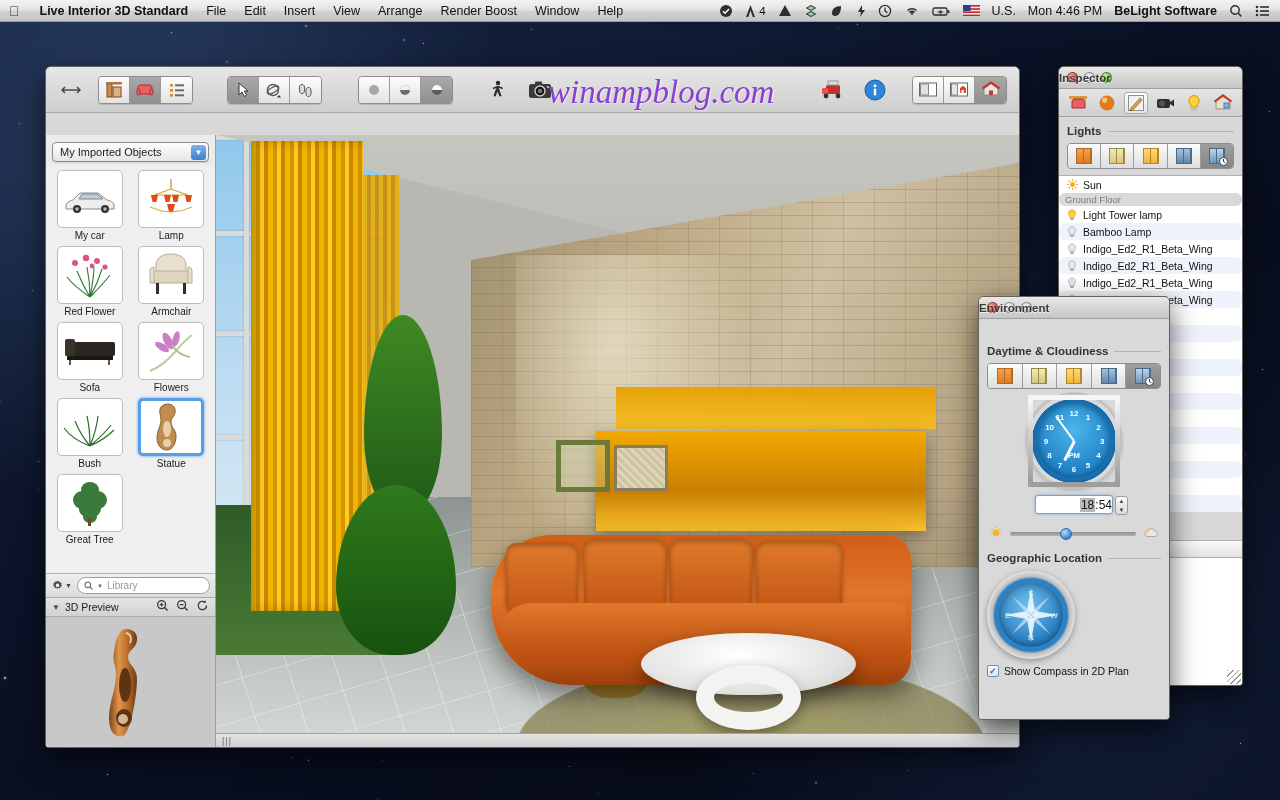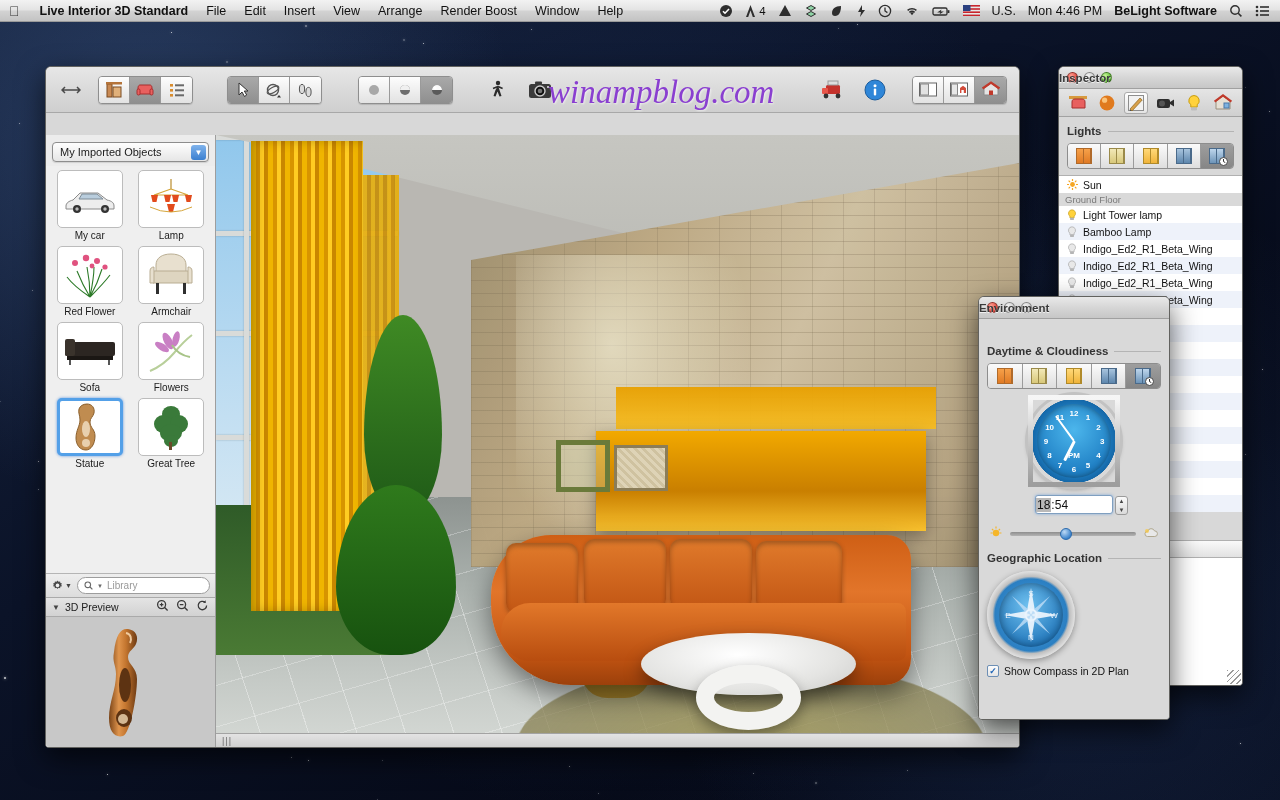--- a/index.html
+++ b/index.html
@@ -270,21 +270,21 @@
     flex:1; height:24px; display:flex; align-items:center; justify-content:center;
     background:linear-gradient(to bottom,#fbfbfb,#dedede); border-right:1px solid #9b9b9b;
   }
   .lightseg > div:last-child { border-right:none; }
   .lightseg > div.on { background:linear-gradient(to bottom,#9e9e9e,#868686); }
   .winrow { width:16px; height:16px; border:1px solid #8a6a3a; display:flex; }
   .winrow > b { flex:1; border-right:1px solid #8a6a3a; }
   .lightlist { background:#fff; border-top:1px solid #b0b0b0; overflow:hidden; }
   .llrow {
     height:17px; display:flex; align-items:center; gap:6px; padding-left:8px;
-    font-size:10.5px; color:#111;
+    font-size:10.5px; color:#111;border-radius:6px;
   }
   .llrow.alt { background:#eef2fa; }
   .llrow.grp {
     background:#d9d9d9; color:#7a7a7a; font-size:9.5px; height:13px; padding-left:6px;
   }
   .bulb { width:10px; height:12px; display:inline-block; }
   #lightcols {
     position:absolute; left:0; right:0; bottom:0; height:145px; background:#fff;
     border-top:1px solid #b0b0b0;
   }
@@ -319,21 +319,21 @@
     box-shadow: 0 0 6px rgba(0,0,0,.4) inset;
   }
   .cnum { position:absolute; color:#fff; font-size:8px; font-weight:bold;
           transform:translate(-50%,-50%); }
   .hand { position:absolute; left:50%; bottom:50%; transform-origin:50% 100%;
           background:#fff; border-radius:1px; }
   .pmlbl { position:absolute; left:50%; top:63%; transform:translateX(-50%);
            color:#fff; font-size:8px; font-weight:bold; }
   .timefield {
     margin:8px auto 0; width:78px; height:19px; border:1px solid #7f9fc0; border-radius:3px;
-    background:#fff; display:flex; align-items:center; justify-content:flex-start;
+    background:#fff; display:flex; align-items:center; justify-content:flex-end;
     font-size:12px; color:#111; box-shadow:0 0 3px rgba(90,150,220,.7);
     position:relative;
   }
   .timefield .sel { background:#b9b9b9; padding:0 1px; }
   .stepper {
     position:absolute; right:-16px; top:0; width:13px; height:19px;
     border:1px solid #9b9b9b; border-radius:3px; background:linear-gradient(to bottom,#fafafa,#dadada);
     display:flex; flex-direction:column; align-items:center; justify-content:space-around;
     font-size:6px; color:#444; line-height:6px;
   }
@@ -888,20 +888,30 @@
                   <ellipse cx="26" cy="14" rx="4" ry="9" transform="rotate(-28 26 14)"></ellipse>
                   <ellipse cx="34" cy="12" rx="3.4" ry="8" transform="rotate(14 34 12)"></ellipse>
                   <ellipse cx="20" cy="20" rx="3.4" ry="8" transform="rotate(-58 20 20)"></ellipse>
                 </g>
                 <path d="M30 18q6 10 18 12" stroke="#a8c488" stroke-width="2" fill="none"></path>
               </svg>
           </div>
           <div class="cap">Flowers</div>
         </div>
 
+        <div class="obj">
+          <div class="thumb">
+            <svg width="58" height="42" viewBox="0 0 58 42">
+                <g stroke="#2f6d2a" fill="none" stroke-width="1.2">
+              <path d="M29 40C18 36 9 30 3 22M29 40C23 33 18 25 14 15M29 40c0-11-1-21-3-30M29 40c4-10 7-20 8-30M29 40c7-6 15-13 21-21M29 40c9-4 17-9 24-16"></path>
+                </g>
+              </svg>
+          </div>
+          <div class="cap">Bush</div>
+        </div>
 
         <div class="obj sel">
           <div class="thumb">
             <svg width="40" height="50" viewBox="0 0 40 50">
                 <path d="M17 2c5 0 8 4 7 9-1 4-4 5-4 9 0 6 5 7 5 14 0 8-4 14-9 14-6 0-10-5-10-12 0-8 4-12 4-18 0-5-2-7-1-11C10 4 13 2 17 2z" fill="#c08c50" stroke="#8a5f2c"></path>
                 <ellipse cx="16" cy="27" rx="4" ry="8" fill="#e8d0ae"></ellipse>
                 <ellipse cx="16" cy="41" rx="4" ry="4" fill="#e8d0ae"></ellipse>
               </svg>
           </div>
           <div class="cap">Statue</div>

